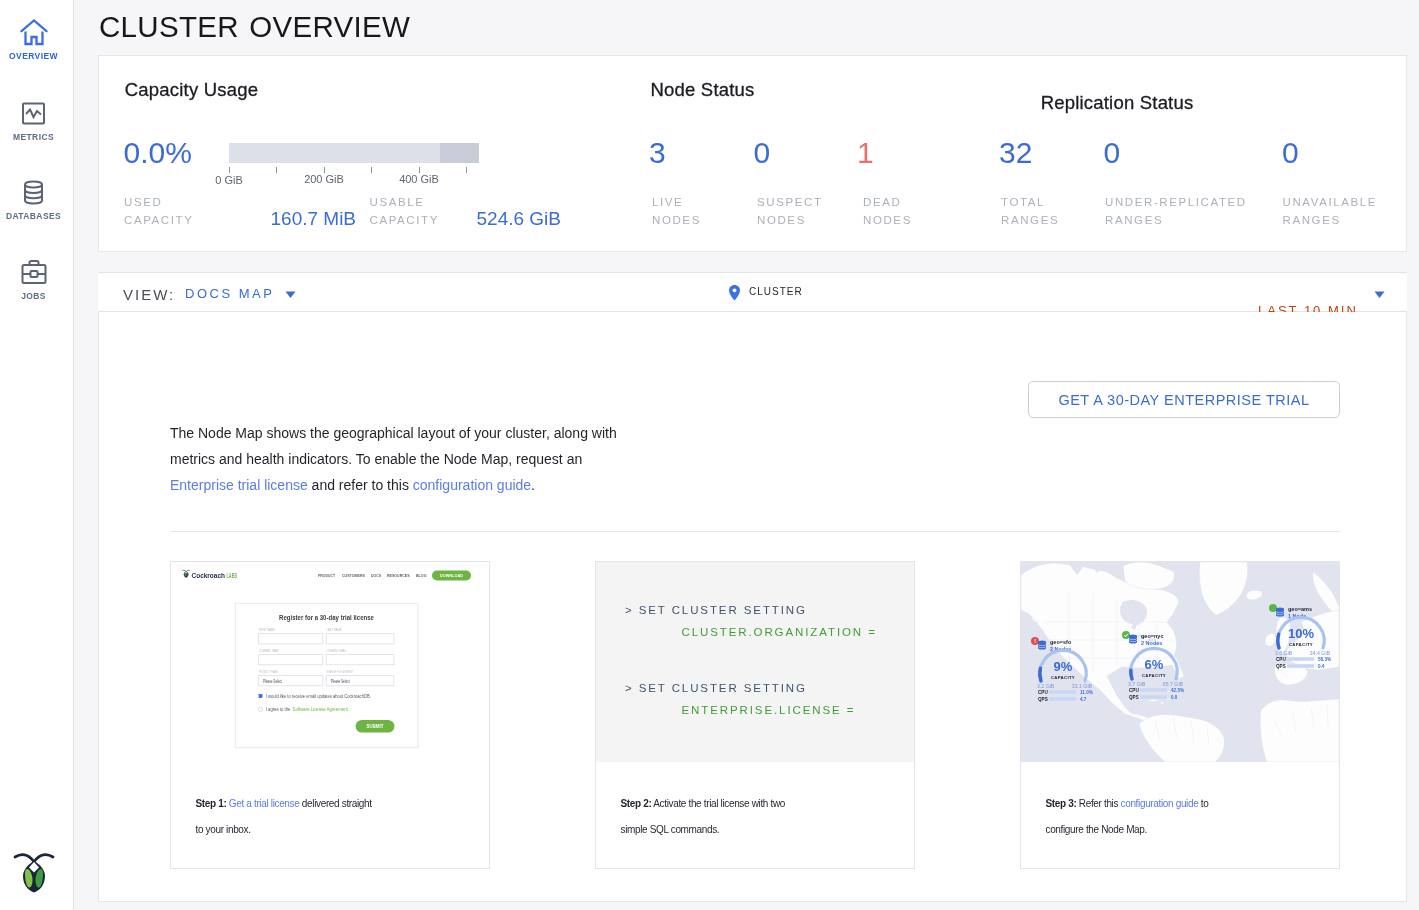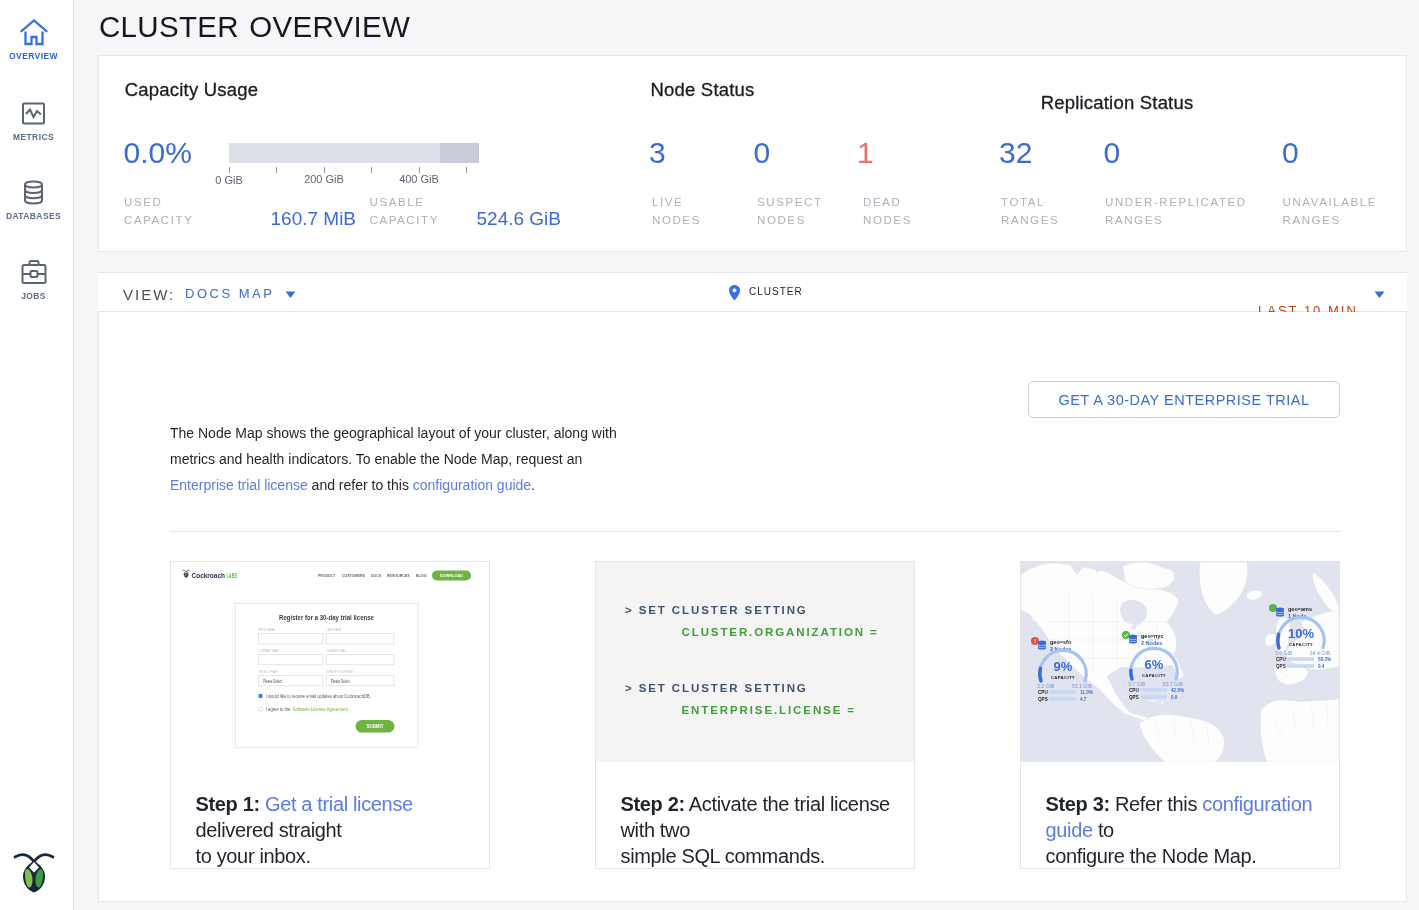--- a/index.html
+++ b/index.html
@@ -27,22 +27,22 @@
   
   #viewbar { position:absolute; left:98px; top:272px; width:1309px; height:40px; background:#fff; border-top:1px solid #e4e4e8; border-bottom:1px solid #e4e4e8; }
 
   
   #panel { position:absolute; left:98px; top:312px; width:1309px; height:590px; background:#fff; border:1px solid #e7e7ea; border-top:none; }
   .link { color:#5b7ce0; text-decoration:none; }
 
   
   .card { width:320px; height:308px; border:1px solid #e5e5e8; background:#fff; }
   .media { position:absolute; left:0; top:0; width:318px; height:200px; overflow:hidden; }
-  .caption { position:absolute; left:24.5px; top:229px; width:290px; font-size:20px; letter-spacing:-0.35px; line-height:26px; color:#1f242c; }
-  .codeline { position:absolute; left:29px; font-size:11.5px; font-weight:bold; letter-spacing:1.9px; color:#41546b; }
+  .caption { position:absolute; left:24.5px; top:229px; width:290px; font-size:10px; letter-spacing:-0.35px; line-height:26px; color:#1f242c; }
+  .codeline { position:absolute; left:29px; font-size:11.5px; font-weight:normal; letter-spacing:1.9px; color:#41546b; }
   .codeline.green { color:#3f9e35; }
 </style>
 </head>
 <body>
 
 <div id="sidebar">
   <div class="navitem active" style="top:18px;">
     <svg width="28" height="28" viewBox="0 0 28 28" fill="none" stroke="#3b6edf" stroke-width="2.3">
       <path d="M1.5 13.2 L14 2.5 L26.5 13.2" stroke-linecap="round"></path>
       <path d="M5.5 13.5 V26 H11.5 V19 H16.5 V26 H22.5 V13.5" fill="none"></path>

